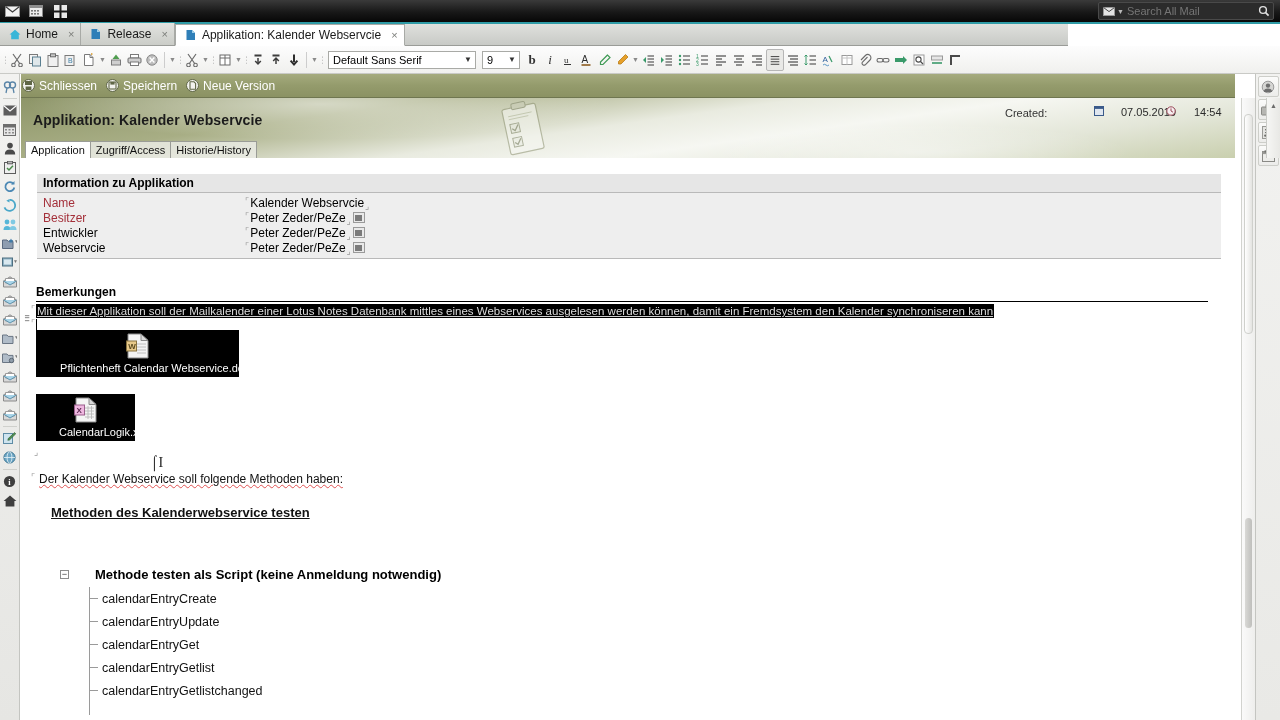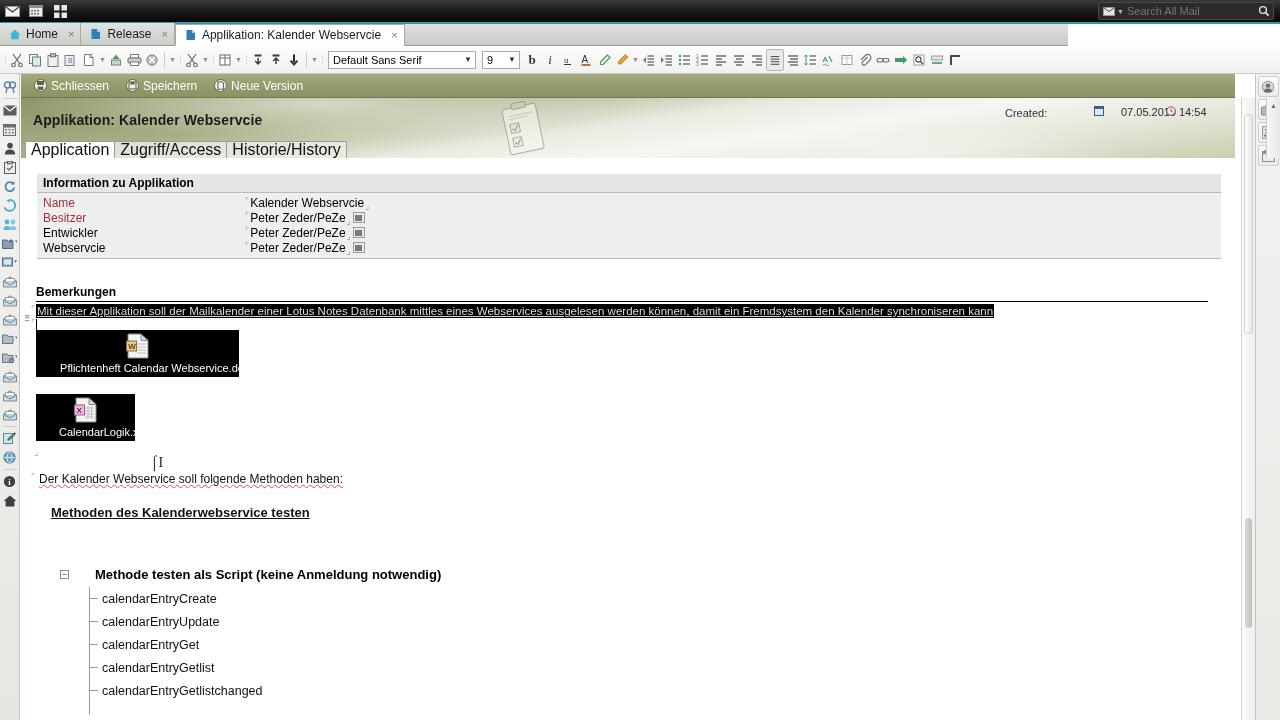--- a/index.html
+++ b/index.html
@@ -110,47 +110,47 @@
     width: 21px; height: 21px; display:flex; align-items:center; justify-content:center;
     background: linear-gradient(180deg, #fbfbfa 0%, #ececea 100%);
     border: 1px solid #cdcec9; border-radius: 2px;
   }
 
   
   .actionbar {
     position: absolute; left: 21px; top: 74px; width: 1214px; height: 24px;
     background: linear-gradient(180deg, #a5ab7e 0%, #949b6c 50%, #8b9263 100%);
     border-bottom: 1px solid #6f7650;
-    display: flex; align-items: center; padding-left: 12px; gap: 16px;
+    display: flex; align-items: center; gap: 8px;
   }
   .act { display: flex; align-items: center; gap: 4px; color: #ffffff; font-size: 12px; }
   .act-ic { width: 14px; height: 14px; display:flex; align-items:center; justify-content:center; }
 
   
   .docbanner {
     position: absolute; left: 21px; top: 98px; width: 1214px; height: 60px;
     background:
       radial-gradient(ellipse 420px 50px at 300px 6px, rgba(255,255,255,0.55), rgba(255,255,255,0) 70%),
       radial-gradient(ellipse 300px 40px at 900px 54px, rgba(255,255,255,0.45), rgba(255,255,255,0) 70%),
       linear-gradient(172deg, #8d9568 0%, #a8ae85 26%, #e9ebe0 48%, #f6f7f2 62%, #e3e6d8 80%, #c9cfae 100%);
     overflow: hidden;
   }
   .banner-clip { position:absolute; left: 478px; top: 100px; }
   .doc-title {
     position: absolute; left: 33px; top: 112px; font-size: 14px; font-weight: bold;
     color: #1b1b1b; letter-spacing: 0.1px;
   }
   .created-label { position:absolute; left: 1005px; top: 107px; font-size: 11px; color:#333; }
   .created-date  { position:absolute; left: 1094px; top: 106px; font-size: 11px; color:#2b2b2b; display:flex; align-items:center; gap:17px;}
-  .created-time  { position:absolute; left: 1166px; top: 106px; font-size: 11px; color:#2b2b2b; display:flex; align-items:center; gap:3px;}
+  .created-time  { position:absolute; left: 1166px; top: 106px; font-size: 11px; color:#2b2b2b; display:flex; align-items:center; gap:18px;}
 
   
   .doctabs { position: absolute; left: 25px; top: 140px; display: flex; align-items: flex-end; height: 18px; }
   .dtab {
-    height: 17px; padding: 0 5px; font-size: 16px; color:#111;
+    height: 17px; padding: 0 5px; font-size: 11px; color:#111;
     border: 1px solid #9a9c96; border-bottom: none; background: rgba(236,237,230,0.82);
     display:flex; align-items:center; margin-right: -1px;
   }
   .dtab.active { background: #ffffff; }
 
   
   .docbody {
     position: absolute; left: 21px; top: 158px; width: 1214px; height: 562px;
     background: #ffffff; overflow: hidden;
   }

